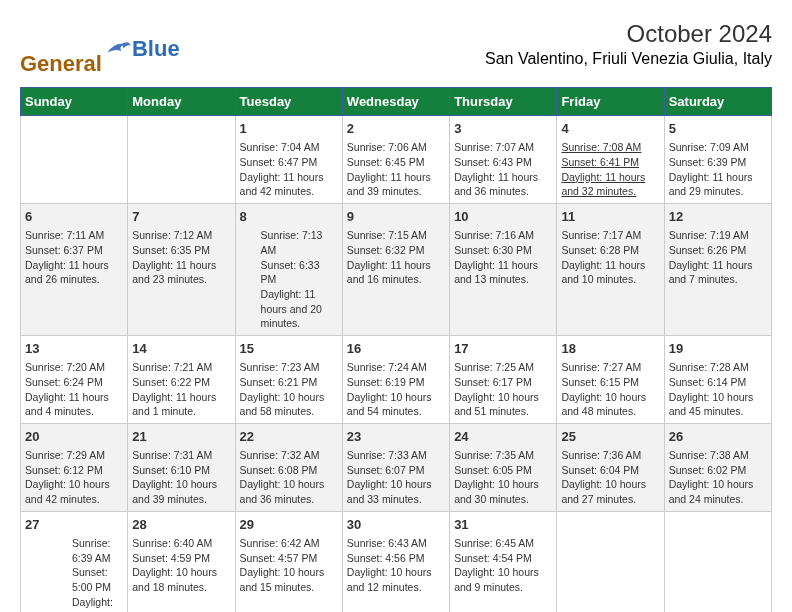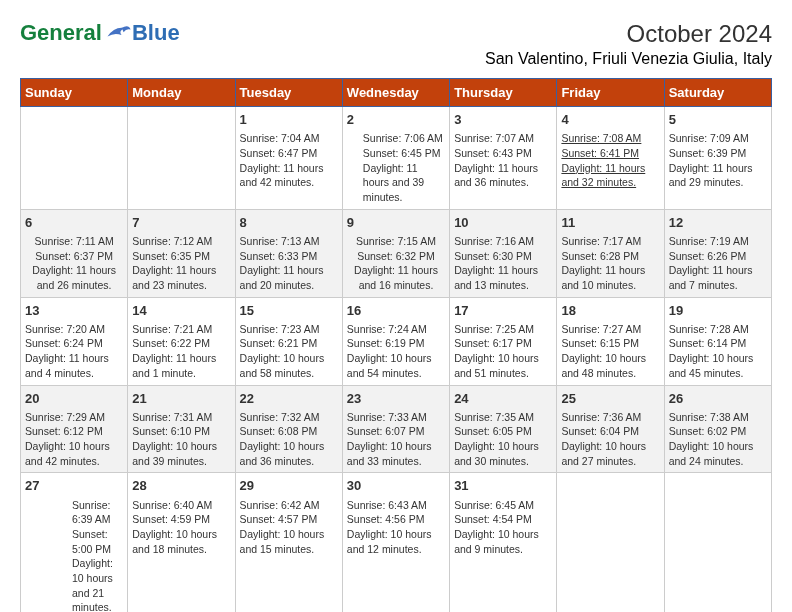--- a/index.html
+++ b/index.html
@@ -21,21 +21,21 @@
       flex-direction: column;
       align-items: flex-start;
     }
     .logo-text {
       display: flex;
       align-items: center;
       font-size: 22px;
       font-weight: bold;
       color: #333;
     }
-    .logo-general { color: #15803d; }
+    .logo-general { color: #a16207; margin-top: 31px; }
     .logo-blue { color: #2e6db4; }
     .logo-bird {
       width: 28px;
       height: 22px;
       margin-left: 2px;
     }
     .title-area {
       text-align: right;
     }
     .month-title {
@@ -47,21 +47,21 @@
       font-size: 16px;
       color: #000000;
       margin-top: 2px;
     }
     table {
       width: 100%;
       border-collapse: collapse;
       font-size: 11px;
     }
     thead tr th {
-      background-color: #c2410c;
+      background-color: #15803d;
       color: #fff;
       padding: 6px 4px;
       text-align: left;
       font-size: 13px;
       font-weight: bold;
       border: 1px solid #3a5fa0;
     }
     tbody tr td {
       vertical-align: top;
       border: 1px solid #ccc;
@@ -126,21 +126,21 @@
         <td></td>
         <td></td>
         <td>
           <span class="day-number">1</span>
           <div class="day-info" style="white-space: pre-line;">Sunrise: 7:04 AM
 Sunset: 6:47 PM
 Daylight: 11 hours and 42 minutes.</div>
         </td>
         <td>
           <span class="day-number">2</span>
-          <div class="day-info" style="white-space: pre-line; margin-left: 16px;">Sunrise: 7:06 AM
+          <div class="day-info" style="white-space: pre-line;">Sunrise: 7:06 AM
 Sunset: 6:45 PM
 Daylight: 11 hours and 39 minutes.</div>
         </td>
         <td>
           <span class="day-number">3</span>
           <div class="day-info" style="white-space: pre-line;">Sunrise: 7:07 AM
 Sunset: 6:43 PM
 Daylight: 11 hours and 36 minutes.</div>
         </td>
         <td>
@@ -152,39 +152,39 @@
         <td>
           <span class="day-number">5</span>
           <div class="day-info" style="white-space: pre-line;">Sunrise: 7:09 AM
 Sunset: 6:39 PM
 Daylight: 11 hours and 29 minutes.</div>
         </td>
       </tr>
       <tr>
         <td>
           <span class="day-number">6</span>
-          <div class="day-info" style="white-space: pre-line; text-align: center;">Sunrise: 7:11 AM
+          <div class="day-info" style="white-space: pre-line;">Sunrise: 7:11 AM
 Sunset: 6:37 PM
 Daylight: 11 hours and 26 minutes.</div>
         </td>
         <td>
           <span class="day-number">7</span>
           <div class="day-info" style="white-space: pre-line;">Sunrise: 7:12 AM
 Sunset: 6:35 PM
 Daylight: 11 hours and 23 minutes.</div>
         </td>
         <td>
           <span class="day-number">8</span>
-          <div class="day-info" style="white-space: pre-line;">Sunrise: 7:13 AM
+          <div class="day-info" style="white-space: pre-line; margin-left: 21px;">Sunrise: 7:13 AM
 Sunset: 6:33 PM
 Daylight: 11 hours and 20 minutes.</div>
         </td>
         <td>
           <span class="day-number">9</span>
-          <div class="day-info" style="white-space: pre-line; text-align: center;">Sunrise: 7:15 AM
+          <div class="day-info" style="white-space: pre-line;">Sunrise: 7:15 AM
 Sunset: 6:32 PM
 Daylight: 11 hours and 16 minutes.</div>
         </td>
         <td>
           <span class="day-number">10</span>
           <div class="day-info" style="white-space: pre-line;">Sunrise: 7:16 AM
 Sunset: 6:30 PM
 Daylight: 11 hours and 13 minutes.</div>
         </td>
         <td>

